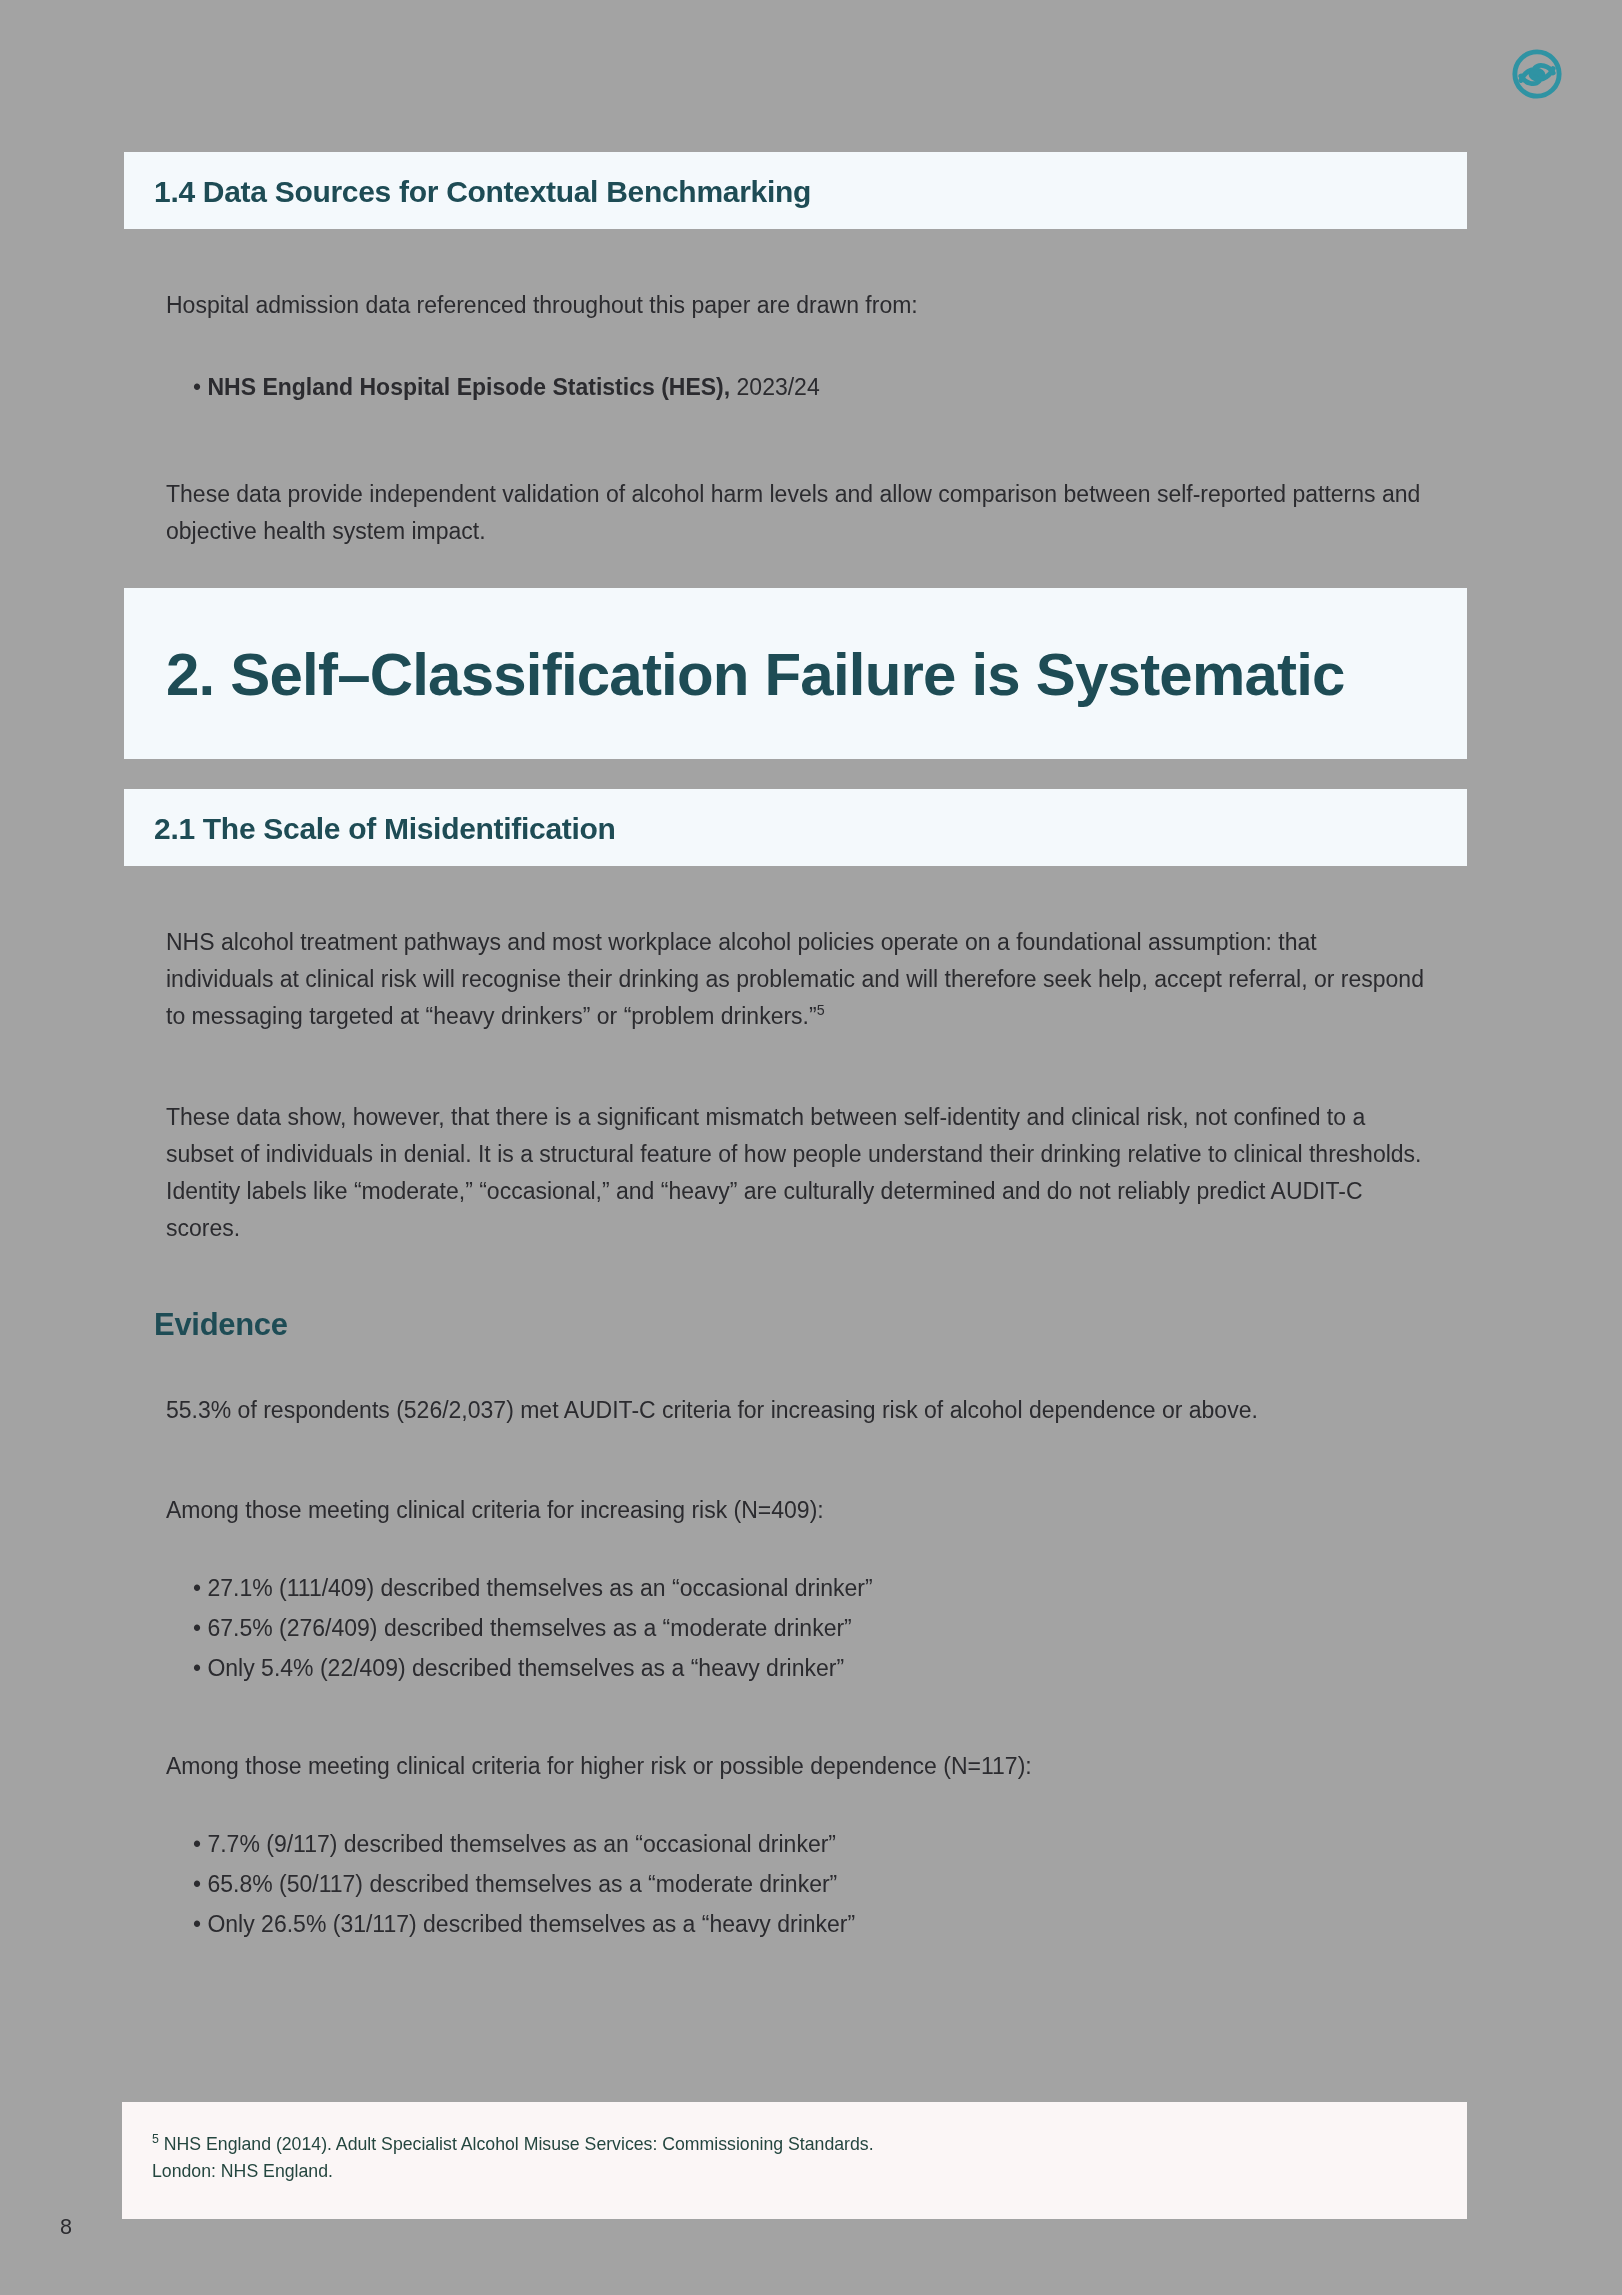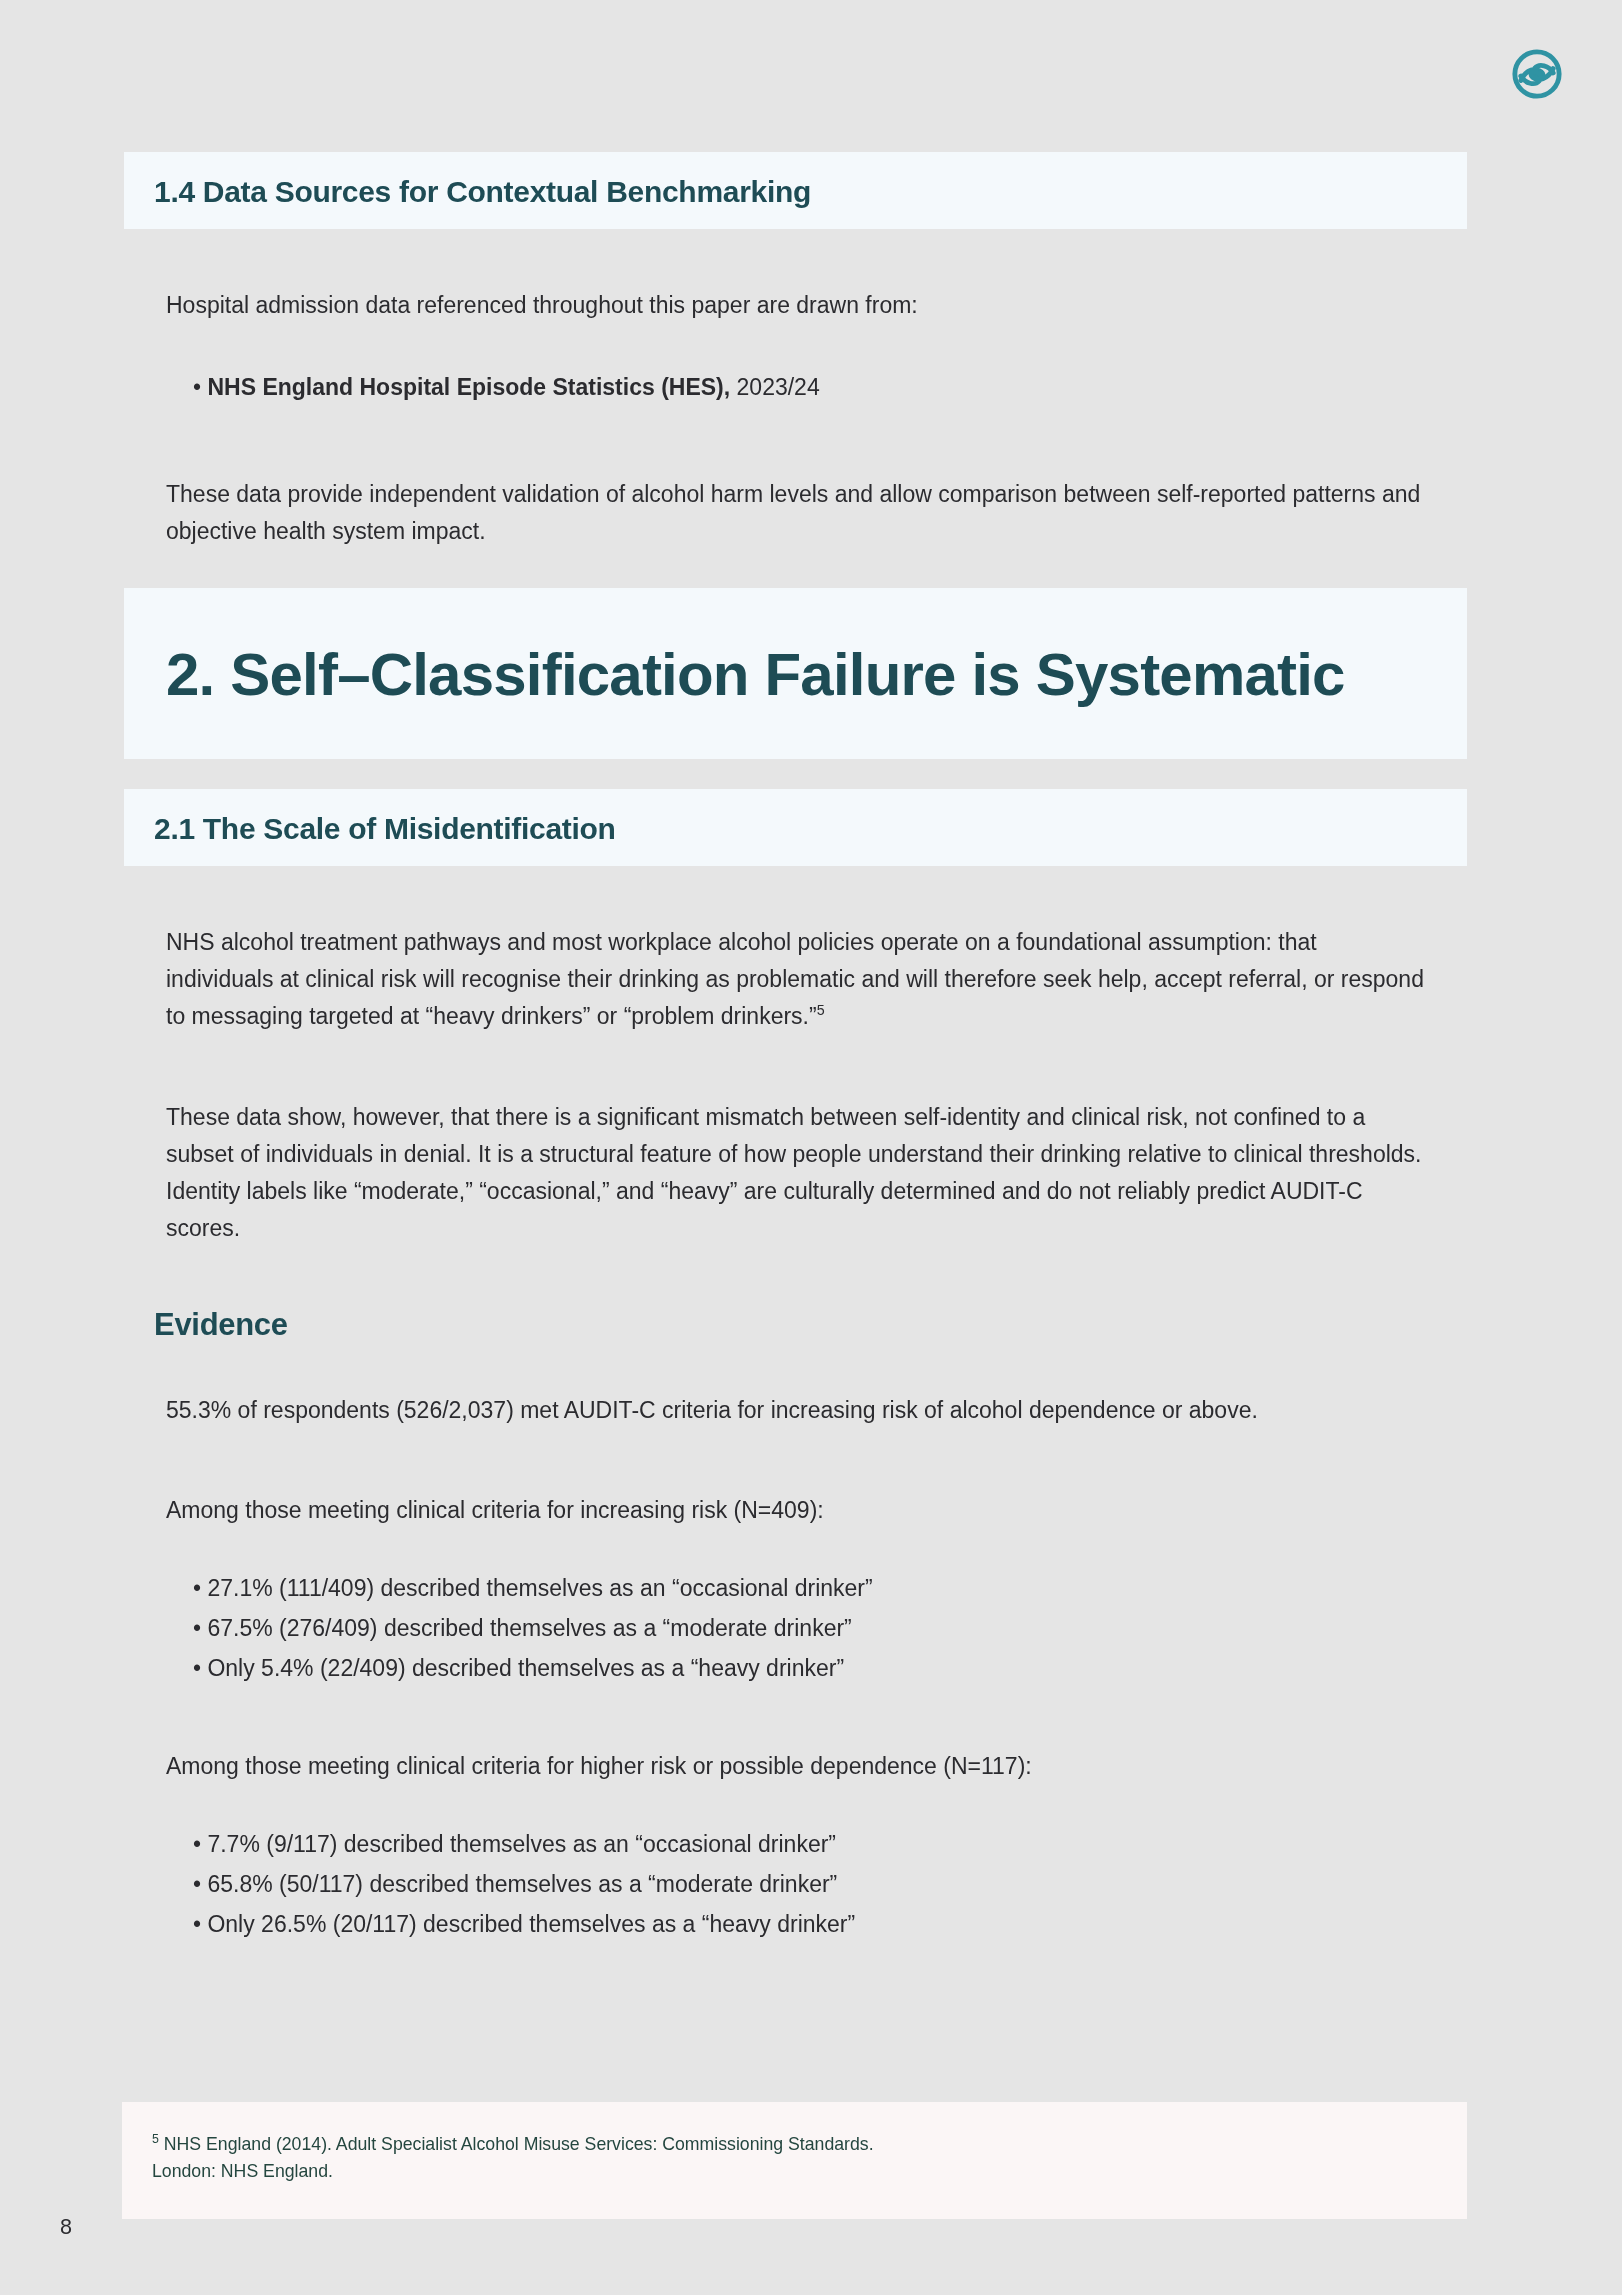--- a/index.html
+++ b/index.html
@@ -4,21 +4,21 @@
 <style>
   html, body {
     margin: 0;
     padding: 0;
     background: #ffffff;
   }
   .page {
     position: relative;
     width: 1623px;
     height: 2295px;
-    background: #e5e5e5;
+    background: #a3a3a3;
     font-family: "Liberation Sans", sans-serif;
     overflow: hidden;
     box-sizing: border-box;
   }
 
   
   .logo {
     position: absolute;
     top: 47px;
     right: 59px;
@@ -225,21 +225,21 @@
 
       <div class="gap-70"></div>
 
       <p class="para">Among those meeting clinical criteria for higher risk or possible dependence (N=117):</p>
 
       <div class="gap-44"></div>
 
       <ul class="bullets">
         <li>• 7.7% (9/117) described themselves as an “occasional drinker”</li>
         <li>• 65.8% (50/117) described themselves as a “moderate drinker”</li>
-        <li>• Only 26.5% (20/117) described themselves as a “heavy drinker”</li>
+        <li>• Only 26.5% (31/117) described themselves as a “heavy drinker”</li>
       </ul>
 
     </div>
   </div>
 
   <div class="footnote-band">
     <p><sup>5</sup><span> NHS England (2014). Adult Specialist Alcohol Misuse Services: Commissioning Standards.</span></p>
     <p>London: NHS England.</p>
   </div>
 

